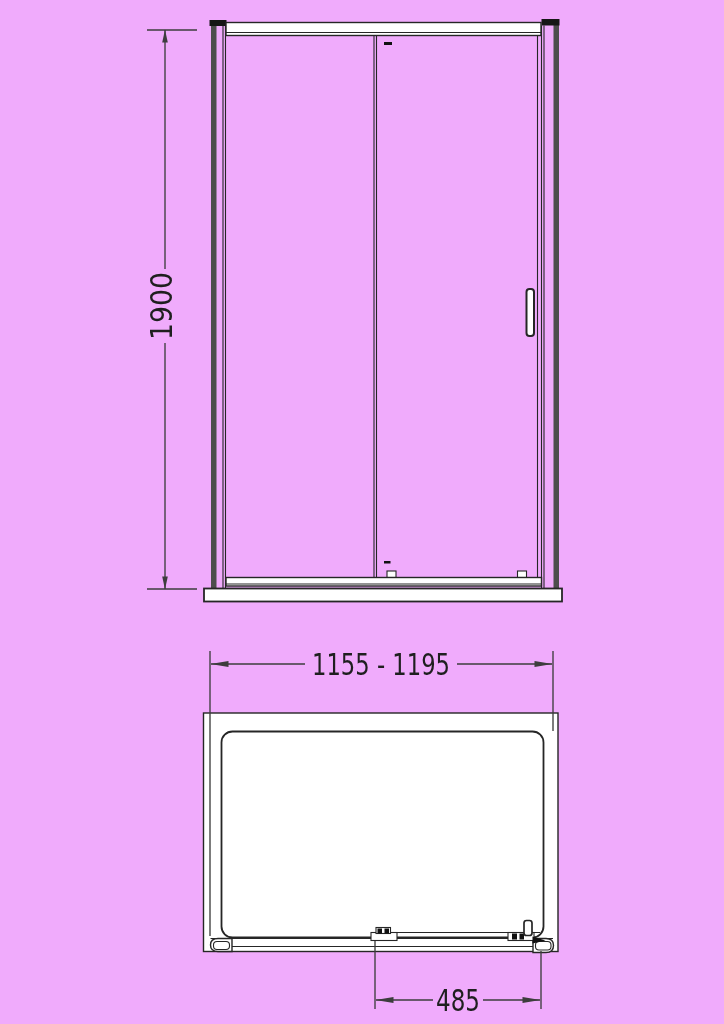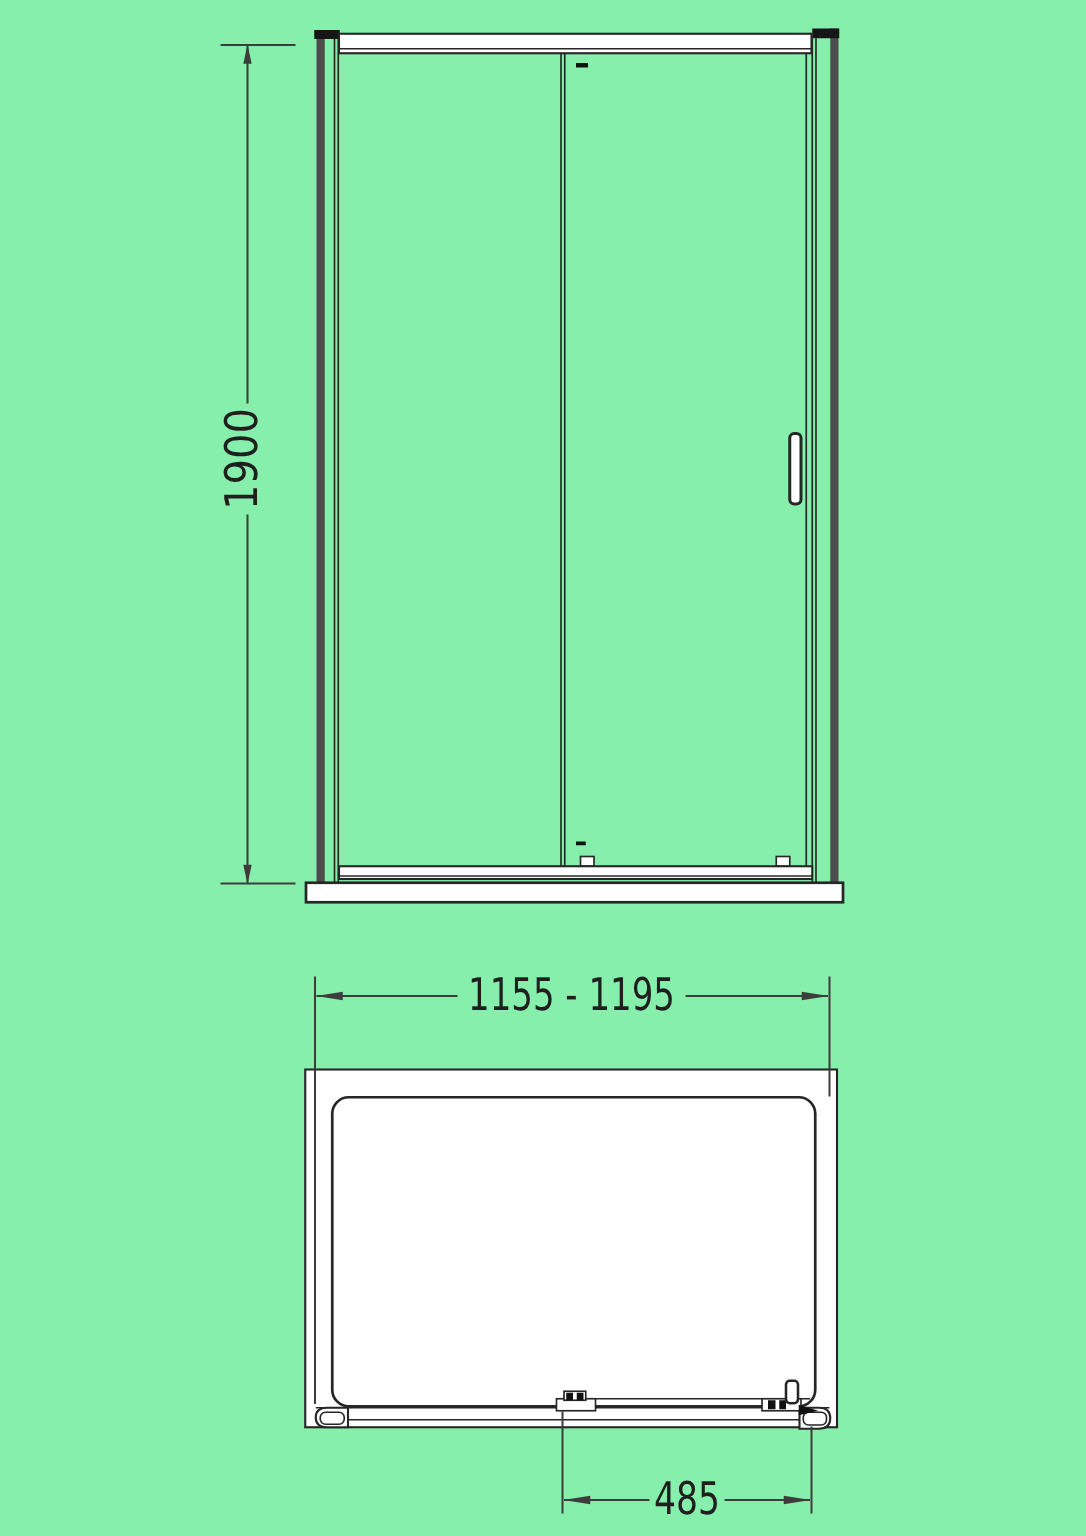--- a/index.html
+++ b/index.html
@@ -1,19 +1,19 @@
 <!DOCTYPE html>
 <html><head>
 <meta charset="utf-8">
 <style>
   html,body{margin:0;padding:0;background:#ffffff;}
   .canvas{
     position:relative;
     width:724px;height:1024px;
-    background:#86efac;
+    background:#f0abfc;
     font-family:"DejaVu Sans", sans-serif;
     overflow:hidden;
   }
   svg{display:block;width:724px;height:1024px;}
   
   .ln-thin{fill:none;stroke-width:1.1;}
   .ln-med{fill:none;stroke-width:1.4;}
   .ln-thick{fill:none;stroke-width:1.8;}
   .white-fill{fill:#ffffff;}
   .solid{stroke:none;}

